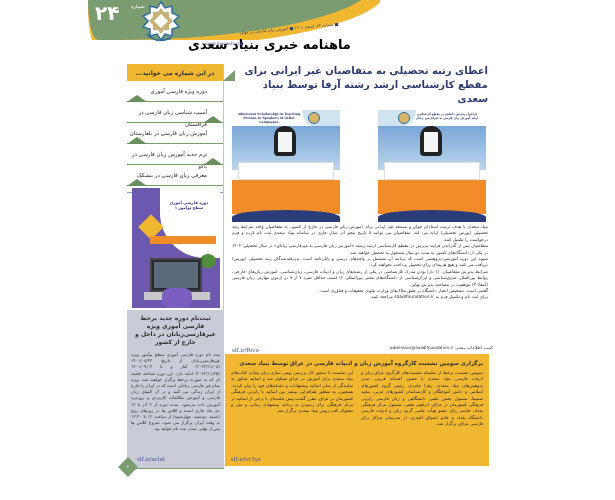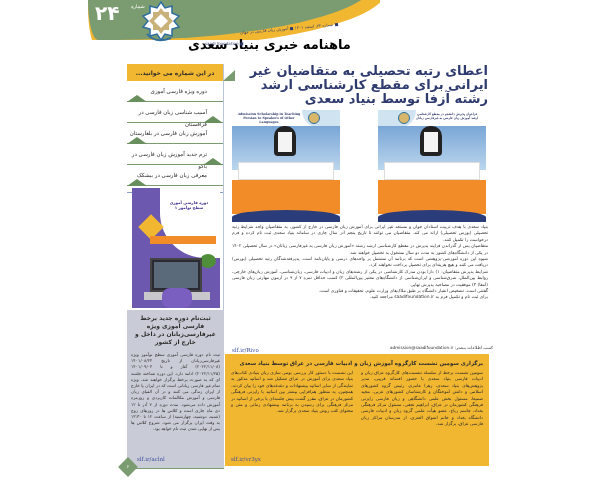--- a/index.html
+++ b/index.html
@@ -142,21 +142,21 @@
     transform: rotate(45deg);
   }
   .page-badge-num {
     position: absolute; left: 124px; top: 462px; width: 8px; text-align: center; color: #ffffff;
     font-size: 4.5px; line-height: 10px;
   }
 
   
   .main-title {
     position: absolute; left: 232px; top: 64px; width: 256px; direction: rtl; text-align: right;
-    font-size: 13px; font-weight: bold; color: #2f3b6e; line-height: 14px;
+    font-size: 10px; font-weight: bold; color: #2f3b6e; line-height: 14px;
   }
   .posters {
     position: absolute; left: 232px; top: 110px; width: 256px; height: 112px;
   }
   .poster {
     position: absolute; top: 0; width: 108px; height: 112px; background: #ffffff; overflow: hidden;
   }
   .poster.left { left: 0; }
   .poster.right { left: 90px; }
   .poster .sky {

